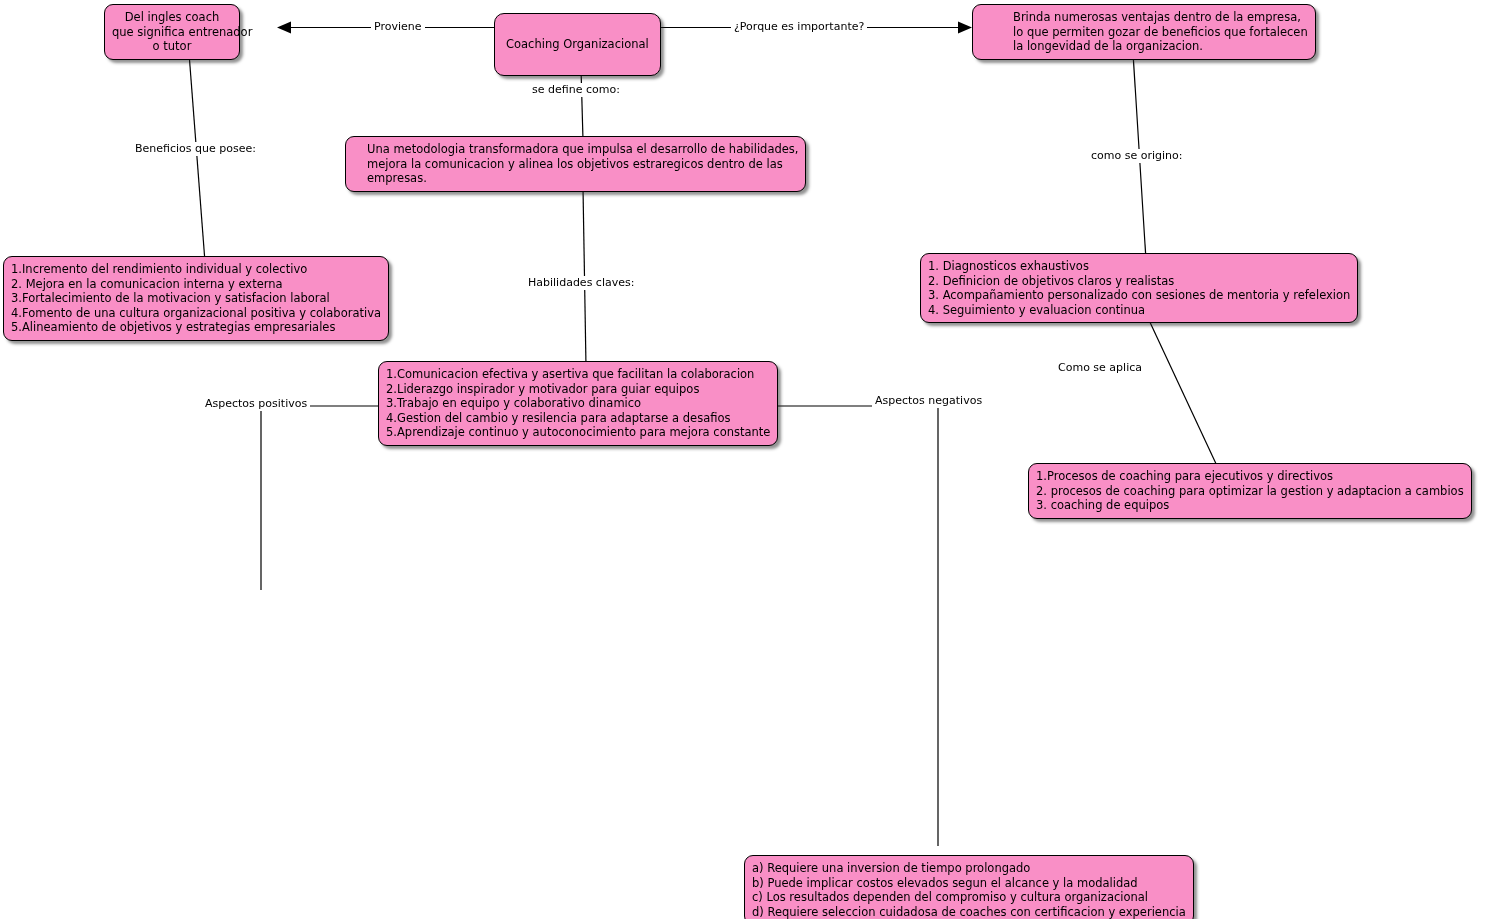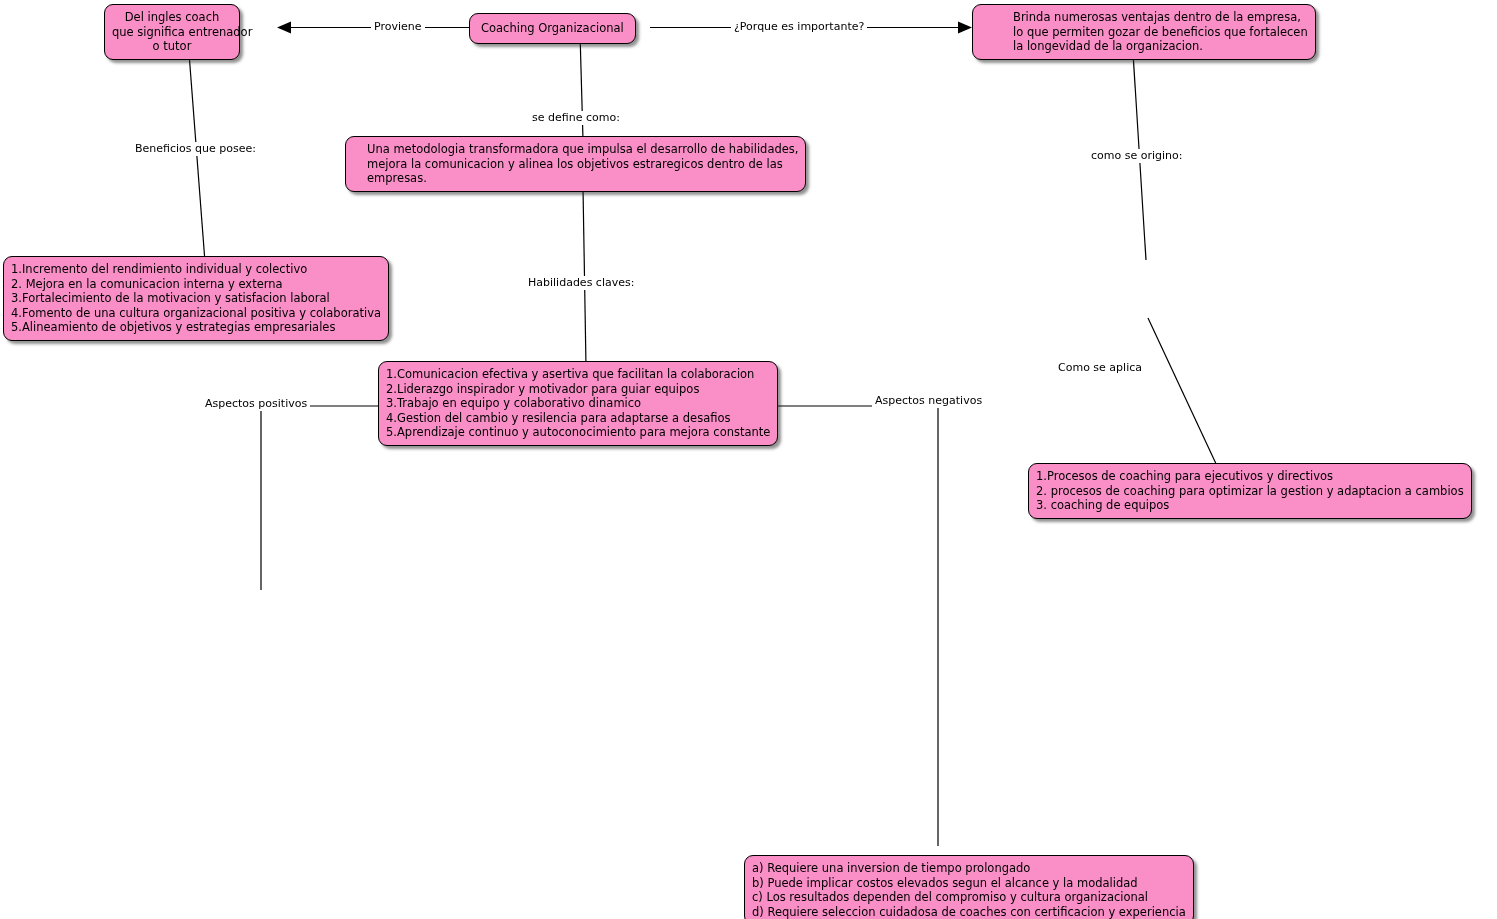--- a/index.html
+++ b/index.html
@@ -52,40 +52,44 @@
     <polygon points="972,27.5 958,21.5 958,33.5"></polygon>
     <line x1="580" y1="33" x2="583" y2="140"></line>
     <line x1="189" y1="53" x2="205" y2="262"></line>
     <line x1="1133" y1="53" x2="1146" y2="260"></line>
     <line x1="583" y1="188" x2="586" y2="366"></line>
     <polyline points="392,406 261,406 261,590"></polyline>
     <polyline points="778,406 938,406 938,846"></polyline>
     <line x1="1148" y1="318" x2="1218" y2="468"></line>
   </svg>
 
-  <div class="node centered" style="left:469px;top:13px;padding:7px 11px;">Coaching Organizacional</div>
+  <div class="node centered" style="left:494px;top:13px;padding:23px 11px;border-radius:10px;">Coaching Organizacional</div>
 
   <div class="node centered" style="left:104px;top:4px;width:136px;">Del ingles coach
 que significa entrenador
 o tutor</div>
 
   <div class="node" style="left:972px;top:4px;padding-left:40px;">Brinda numerosas ventajas dentro de la empresa,
 lo que permiten gozar de beneficios que fortalecen
 la longevidad de la organizacion.</div>
 
   <div class="node" style="left:345px;top:136px;padding-left:21px;">Una metodologia transformadora que impulsa el desarrollo de habilidades,
 mejora la comunicacion y alinea los objetivos estraregicos dentro de las
 empresas.</div>
 
   <div class="node" style="left:3px;top:256px;">1.Incremento del rendimiento individual y colectivo
 2. Mejora en la comunicacion interna y externa
 3.Fortalecimiento de la motivacion y satisfacion laboral
 4.Fomento de una cultura organizacional positiva y colaborativa
 5.Alineamiento de objetivos y estrategias empresariales</div>
 
+  <div class="node" style="left:920px;top:253px;">1. Diagnosticos exhaustivos
+2. Definicion de objetivos claros y realistas
+3. Acompañamiento personalizado con sesiones de mentoria y refelexion
+4. Seguimiento y evaluacion continua</div>
 
   <div class="node" style="left:378px;top:361px;">1.Comunicacion efectiva y asertiva que facilitan la colaboracion
 2.Liderazgo inspirador y motivador para guiar equipos
 3.Trabajo en equipo y colaborativo dinamico
 4.Gestion del cambio y resilencia para adaptarse a desafios
 5.Aprendizaje continuo y autoconocimiento para mejora constante</div>
 
   <div class="node" style="left:1028px;top:463px;">1.Procesos de coaching para ejecutivos y directivos
 2. procesos de coaching para optimizar la gestion y adaptacion a cambios
 3. coaching de equipos</div>
@@ -93,21 +97,21 @@
 
   <div class="node" style="left:744px;top:840px;margin-top:15px;">a) Requiere una inversion de tiempo prolongado
 b) Puede implicar costos elevados segun el alcance y la modalidad
 c) Los resultados dependen del compromiso y cultura organizacional
 d) Requiere seleccion cuidadosa de coaches con certificacion y experiencia</div>
 
   <div class="edge-label" style="left:371px;top:20px;">Proviene</div>
 
   <div class="edge-label" style="left:731px;top:20px;">¿Porque es importante?</div>
 
-  <div class="edge-label" style="left:529px;top:83px;margin-top:28px;">se define como:</div>
+  <div class="edge-label" style="left:529px;top:83px;">se define como:</div>
 
   <div class="edge-label" style="left:132px;top:142px;">Beneficios que posee:</div>
 
   <div class="edge-label" style="left:1088px;top:149px;">como se origino:</div>
 
   <div class="edge-label" style="left:525px;top:276px;">Habilidades claves:</div>
 
   <div class="edge-label" style="left:202px;top:397px;">Aspectos positivos</div>
 
   <div class="edge-label" style="left:872px;top:394px;">Aspectos negativos</div>

